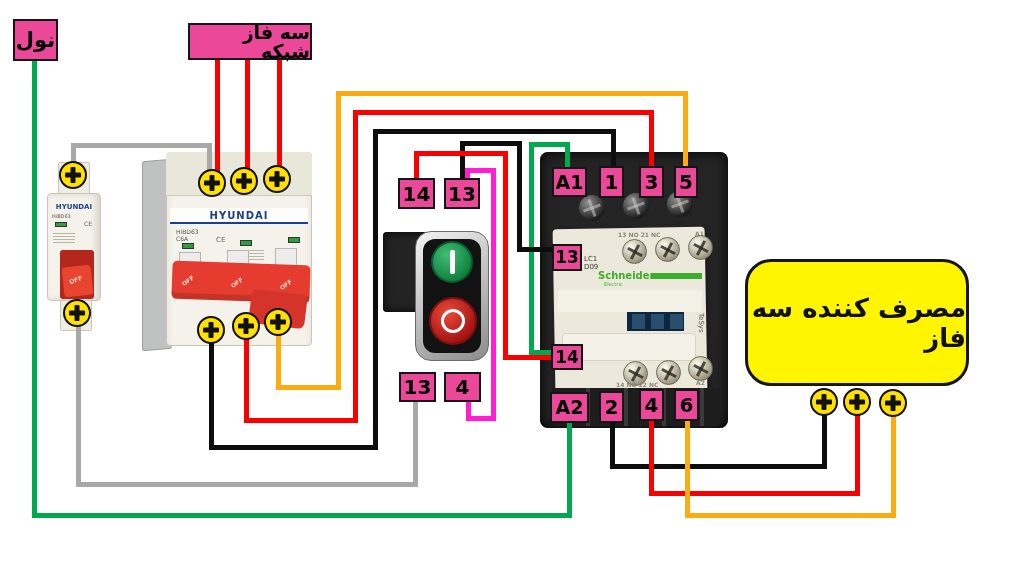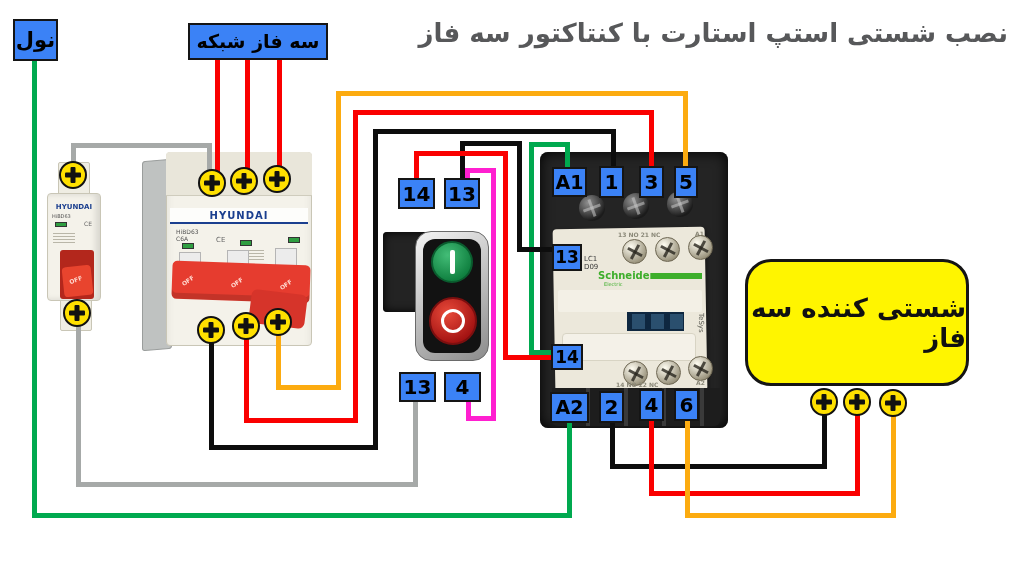--- a/index.html
+++ b/index.html
@@ -3,21 +3,21 @@
 <meta charset="utf-8">
 <style>
   html,body{margin:0;padding:0;background:#fff;}
   #canvas{position:relative;width:1024px;height:576px;background:#ffffff;overflow:hidden;
           font-family:"DejaVu Sans",sans-serif;}
   .abs{position:absolute;box-sizing:border-box;}
   
   #title{position:absolute;top:18px;right:16px;font-size:26px;font-weight:700;color:#57585a;
          direction:rtl;letter-spacing:0;}
   
-  .tag{position:absolute;box-sizing:border-box;background:#3b82f6;border:2px solid #151515;
+  .tag{position:absolute;box-sizing:border-box;background:#ec4899;border:2px solid #151515;
        color:#000;font-weight:700;display:flex;align-items:center;justify-content:center;
        line-height:1;direction:rtl;z-index:30;}
   
   .wire-seg{position:absolute;z-index:20;}
   
   .term{position:absolute;width:28px;height:28px;border-radius:50%;background:#ffe000;
         border:2px solid #111;box-sizing:border-box;z-index:40;}
   .term::before,.term::after{content:"";position:absolute;left:50%;top:50%;background:#111;border-radius:1px;}
   .term::before{width:16px;height:5px;transform:translate(-50%,-50%);}
   .term::after{width:5px;height:16px;transform:translate(-50%,-50%);}
@@ -36,21 +36,20 @@
   #consumer span{font-size:26px;font-weight:700;color:#111;direction:rtl;}
   
   .device{position:absolute;z-index:5;}
   .tinytxt{position:absolute;color:#8a8878;font-weight:700;white-space:nowrap;}
 </style>
 </head>
 <body>
 
 <div id="canvas">
 
-  <div id="title" style="color: rgb(87, 88, 90);">نصب شستی استپ استارت با کنتاکتور سه فاز</div>
 
   <div class="device">
     <div class="abs" style="left:58px;top:162px;width:32px;height:36px;background:#efede3;border:1px solid #c9c6b6;border-radius:2px;"></div>
     <div class="abs" style="left:60px;top:296px;width:32px;height:35px;background:#efede3;border:1px solid #c9c6b6;border-radius:2px;"></div>
     <div class="abs" style="left:47px;top:193px;width:54px;height:108px;background:#f4f2ea;border:1px solid #c9c6b6;border-radius:4px;box-shadow:inset -4px 0 6px rgba(0,0,0,.12);"></div>
     <div class="abs" style="left:50px;top:203px;width:48px;text-align:center;font-size:7px;font-weight:700;color:#1b3f8f;">HYUNDAI</div>
     <div class="abs" style="left:52px;top:213px;font-size:5px;color:#555;">HiBD63</div>
     <div class="abs" style="left:84px;top:220px;font-size:6px;color:#666;">CE</div>
     <div class="abs" style="left:55px;top:222px;width:12px;height:5px;background:#2f9e41;border:1px solid #333;"></div>
     <div class="abs" style="left:53px;top:231px;width:22px;height:14px;background:repeating-linear-gradient(#f4f2ea 0 2px,#b9b6a8 2px 3px);"></div>
@@ -115,21 +114,21 @@
     <div class="abs" style="left:697px;top:313px;font-size:7px;color:#5a5a52;writing-mode:vertical-rl;z-index:6;">TeSys</div>
     <div class="screw light" style="left:623px;top:361px;"></div>
     <div class="screw light" style="left:656px;top:360px;"></div>
     <div class="screw light" style="left:688px;top:356px;"></div>
     <div class="tinytxt" style="left:616px;top:381px;font-size:6px;z-index:6;">14  NO    22  NC</div>
     <div class="tinytxt" style="left:696px;top:379px;font-size:6px;z-index:6;">A2</div>
     <div class="abs" style="left:552px;top:388px;width:168px;height:38px;background:repeating-linear-gradient(90deg,#1d1d1d 0 34px,#3a3a3a 34px 38px);border-radius:0 0 6px 6px;z-index:5;"></div>
   </div>
 
   <div id="consumer" style="left:745px;top:259px;width:218px;height:121px;">
-    <span>شستی کننده سه فاز</span>
+    <span>مصرف کننده سه فاز</span>
   </div>
 
   <div id="wires-layer">
       <div class="wire-seg" style="background: rgb(250, 0, 0); left: 214.5px; top: 55.5px; width: 5px; height: 127px;"></div>
       <div class="wire-seg" style="background: rgb(250, 0, 0); left: 244.5px; top: 55.5px; width: 5px; height: 125px;"></div>
       <div class="wire-seg" style="background: rgb(250, 0, 0); left: 276.5px; top: 55.5px; width: 5px; height: 123px;"></div>
       <div class="wire-seg" style="background: rgb(166, 169, 168); left: 70.5px; top: 142.5px; width: 5px; height: 32px;"></div>
       <div class="wire-seg" style="background: rgb(166, 169, 168); left: 70.5px; top: 142.5px; width: 141px; height: 5px;"></div>
       <div class="wire-seg" style="background: rgb(166, 169, 168); left: 206.5px; top: 142.5px; width: 5px; height: 38px;"></div>
       <div class="wire-seg" style="background: rgb(166, 169, 168); left: 75.5px; top: 313.5px; width: 5px; height: 173px;"></div>
@@ -175,21 +174,21 @@
       <div class="wire-seg" style="background: rgb(13, 13, 13); left: 821.5px; top: 402.5px; width: 5px; height: 66px;"></div>
       <div class="wire-seg" style="background: rgb(250, 0, 0); left: 648.5px; top: 416.5px; width: 5px; height: 79px;"></div>
       <div class="wire-seg" style="background: rgb(250, 0, 0); left: 648.5px; top: 490.5px; width: 211px; height: 5px;"></div>
       <div class="wire-seg" style="background: rgb(250, 0, 0); left: 854.5px; top: 402.5px; width: 5px; height: 93px;"></div>
       <div class="wire-seg" style="background: rgb(252, 171, 16); left: 684.5px; top: 416.5px; width: 5px; height: 101px;"></div>
       <div class="wire-seg" style="background: rgb(252, 171, 16); left: 684.5px; top: 512.5px; width: 211px; height: 5px;"></div>
       <div class="wire-seg" style="background: rgb(252, 171, 16); left: 890.5px; top: 403.5px; width: 5px; height: 114px;"></div>
     </div>
   <div id="tags-layer">
       <div class="tag" style="left: 13px; top: 19px; width: 45px; height: 42px; font-size: 21px;">نول</div>
-      <div class="tag" style="left: 188px; top: 23px; width: 140px; height: 37px; font-size: 19px;">سه فاز شبکه</div>
+      <div class="tag" style="left: 188px; top: 23px; width: 124px; height: 37px; font-size: 19px;">سه فاز شبکه</div>
       <div class="tag" style="left: 398px; top: 178px; width: 37px; height: 31px; font-size: 20px;">14</div>
       <div class="tag" style="left: 444px; top: 178px; width: 36px; height: 31px; font-size: 20px;">13</div>
       <div class="tag" style="left: 399px; top: 372px; width: 37px; height: 30px; font-size: 20px;">13</div>
       <div class="tag" style="left: 444px; top: 372px; width: 37px; height: 30px; font-size: 20px;">4</div>
       <div class="tag" style="left: 552px; top: 167px; width: 35px; height: 30px; font-size: 19px;">A1</div>
       <div class="tag" style="left: 599px; top: 166px; width: 25px; height: 32px; font-size: 20px;">1</div>
       <div class="tag" style="left: 639px; top: 166px; width: 25px; height: 32px; font-size: 20px;">3</div>
       <div class="tag" style="left: 674px; top: 166px; width: 24px; height: 32px; font-size: 20px;">5</div>
       <div class="tag" style="left: 552px; top: 244px; width: 30px; height: 27px; font-size: 17px;">13</div>
       <div class="tag" style="left: 551px; top: 344px; width: 32px; height: 26px; font-size: 17px;">14</div>

